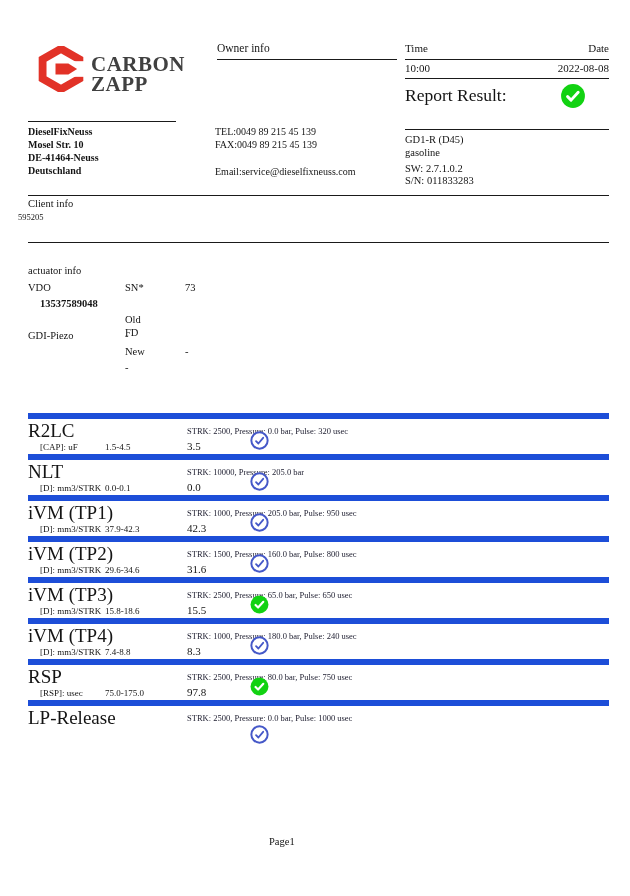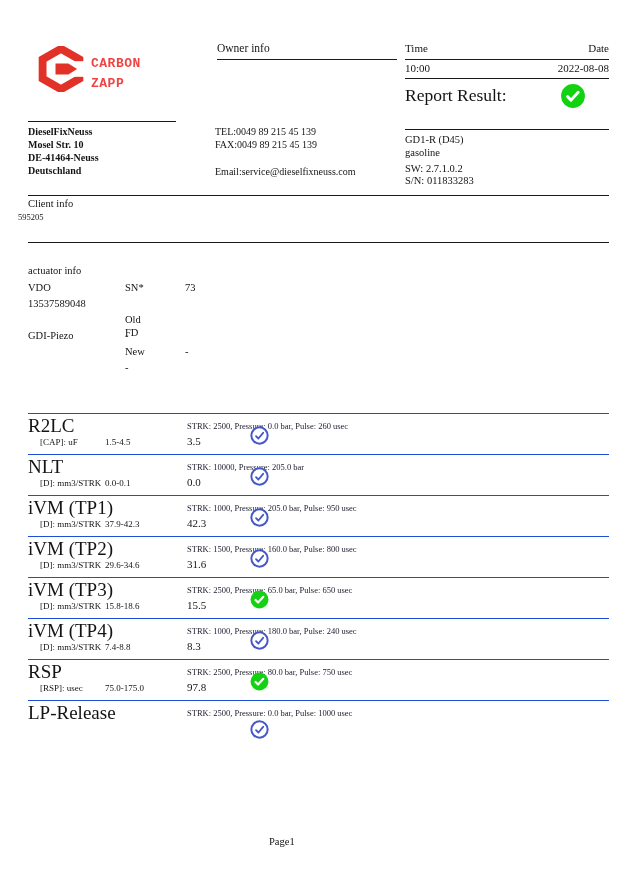--- a/index.html
+++ b/index.html
@@ -2,42 +2,42 @@
 <html><head>
 <meta charset="utf-8">
 <style>
   * { margin:0; padding:0; box-sizing:border-box; }
   html,body { width:630px; height:896px; background:#fff; }
   body { font-family:"Liberation Serif", serif; color:#141414; position:relative; overflow:hidden; }
   .abs { position:absolute; }
   .hr { position:absolute; height:1px; background:#1a1a1a; }
 
   
-  .brand-text { font-family:Liberation Mono, monospace; font-weight:800; font-size:13px; line-height:20px; letter-spacing:.5px; color:#ef4444; }
+  .brand-text { font-family:Liberation Serif, serif; font-weight:800; font-size:21px; line-height:20px; letter-spacing:.5px; color:#404040; }
   .owner-info-label { font-size:11.5px; }
   .timedate { width:204px; }
   .td-row { display:flex; justify-content:space-between; font-size:11px; }
   .report-result { font-size:17.5px; }
 
   
   .owner-block { font-size:10px; font-weight:bold; line-height:13px; }
   .contact-block { font-size:10px; line-height:13px; }
   .contact-email { margin-top:14px; }
   .machine-block { font-size:10.5px; line-height:13px; }
   .machine-sub { line-height:11.5px; margin-top:4px; }
 
   .small-label { font-size:10.5px; }
   .tiny-value { font-size:8.5px; }
 
   
   .act { position:absolute; font-size:10.5px; white-space:nowrap; }
 
   
   .tests { position:absolute; left:28px; top:413px; width:581px; }
-  .test-row { position:relative; height:41px; border-top:1px solid #1d4ed8; }
+  .test-row { position:relative; height:41px; border-top:6px solid #1d4ed8; }
   .test-row.no-values { height:50px; }
   .test-name { position:absolute; left:0; top:1px; font-size:19px; }
   .test-params { position:absolute; left:159px; top:7px; font-size:8.5px; color:#1c1c2e; white-space:nowrap; }
   .test-unit { position:absolute; left:12px; top:23px; font-size:9px; }
   .test-range { position:absolute; left:77px; top:23px; font-size:9px; }
   .test-value { position:absolute; left:159px; top:21px; font-size:11px; }
   .icon { position:absolute; left:222px; top:12px; width:19px; height:19px; }
   .no-values .icon { top:19px; left:222px; }
   .icon svg { display:block; width:100%; height:100%; }
 
@@ -109,34 +109,34 @@
 
 <div class="abs small-label" style="left:28px; top:198px;">Client info</div>
 <div class="abs tiny-value" style="left:18px; top:212px;">595205</div>
 <div class="hr" style="left:28px; top:242px; width:581px;"></div>
 
 <div class="abs small-label" style="left:28px; top:254px;margin-top:11px;">actuator info</div>
 <div class="abs" style="left:28px; top:282px; width:300px; height:96px;">
   <span class="act" style="left:0; top:0;">VDO</span>
   <span class="act" style="left:97px; top:0;">SN*</span>
   <span class="act" style="left:157px; top:0;text-align:center;">73</span>
-  <span class="act" style="left:0; top:16px;">13537589048</span>
+  <span class="act" style="left:12px; top:16px;font-weight:bold;">13537589048</span>
   <span class="act" style="left:97px; top:16px;margin-top:29px;">FD</span>
   <span class="act" style="left:97px; top:32px;">Old</span>
   <span class="act" style="left:0; top:48px;">GDI-Piezo</span>
   <span class="act" style="left:97px; top:48px;">-</span>
   <span class="act" style="left:97px; top:64px;">New</span>
   <span class="act" style="left:157px; top:64px;">-</span>
   <span class="act" style="left:97px; top:80px;">-</span>
 </div>
 
 <div class="tests">
     <div class="test-row status-pass-blue">
     <div class="test-name">R2LC</div>
-    <div class="test-params">STRK: 2500, Pressure: 0.0 bar, Pulse: 260 usec</div>
+    <div class="test-params">STRK: 2500, Pressure: 0.0 bar, Pulse: 320 usec</div>
     <div class="test-unit">[CAP]: uF</div>
     <div class="test-range">1.5-4.5</div>
     <div class="test-value">3.5</div>
     <span class="icon icon-blue">
       <svg viewBox="0 0 24 24">
         <circle cx="12" cy="12" r="10.3" fill="#ffffff" stroke="#4558c8" stroke-width="2.5"></circle>
         <path d="M7.6 12.8l3 3 6-7.2" stroke="#4558c8" stroke-width="2.3" fill="none" stroke-linecap="round" stroke-linejoin="round"></path>
       </svg>
     </span>
 

